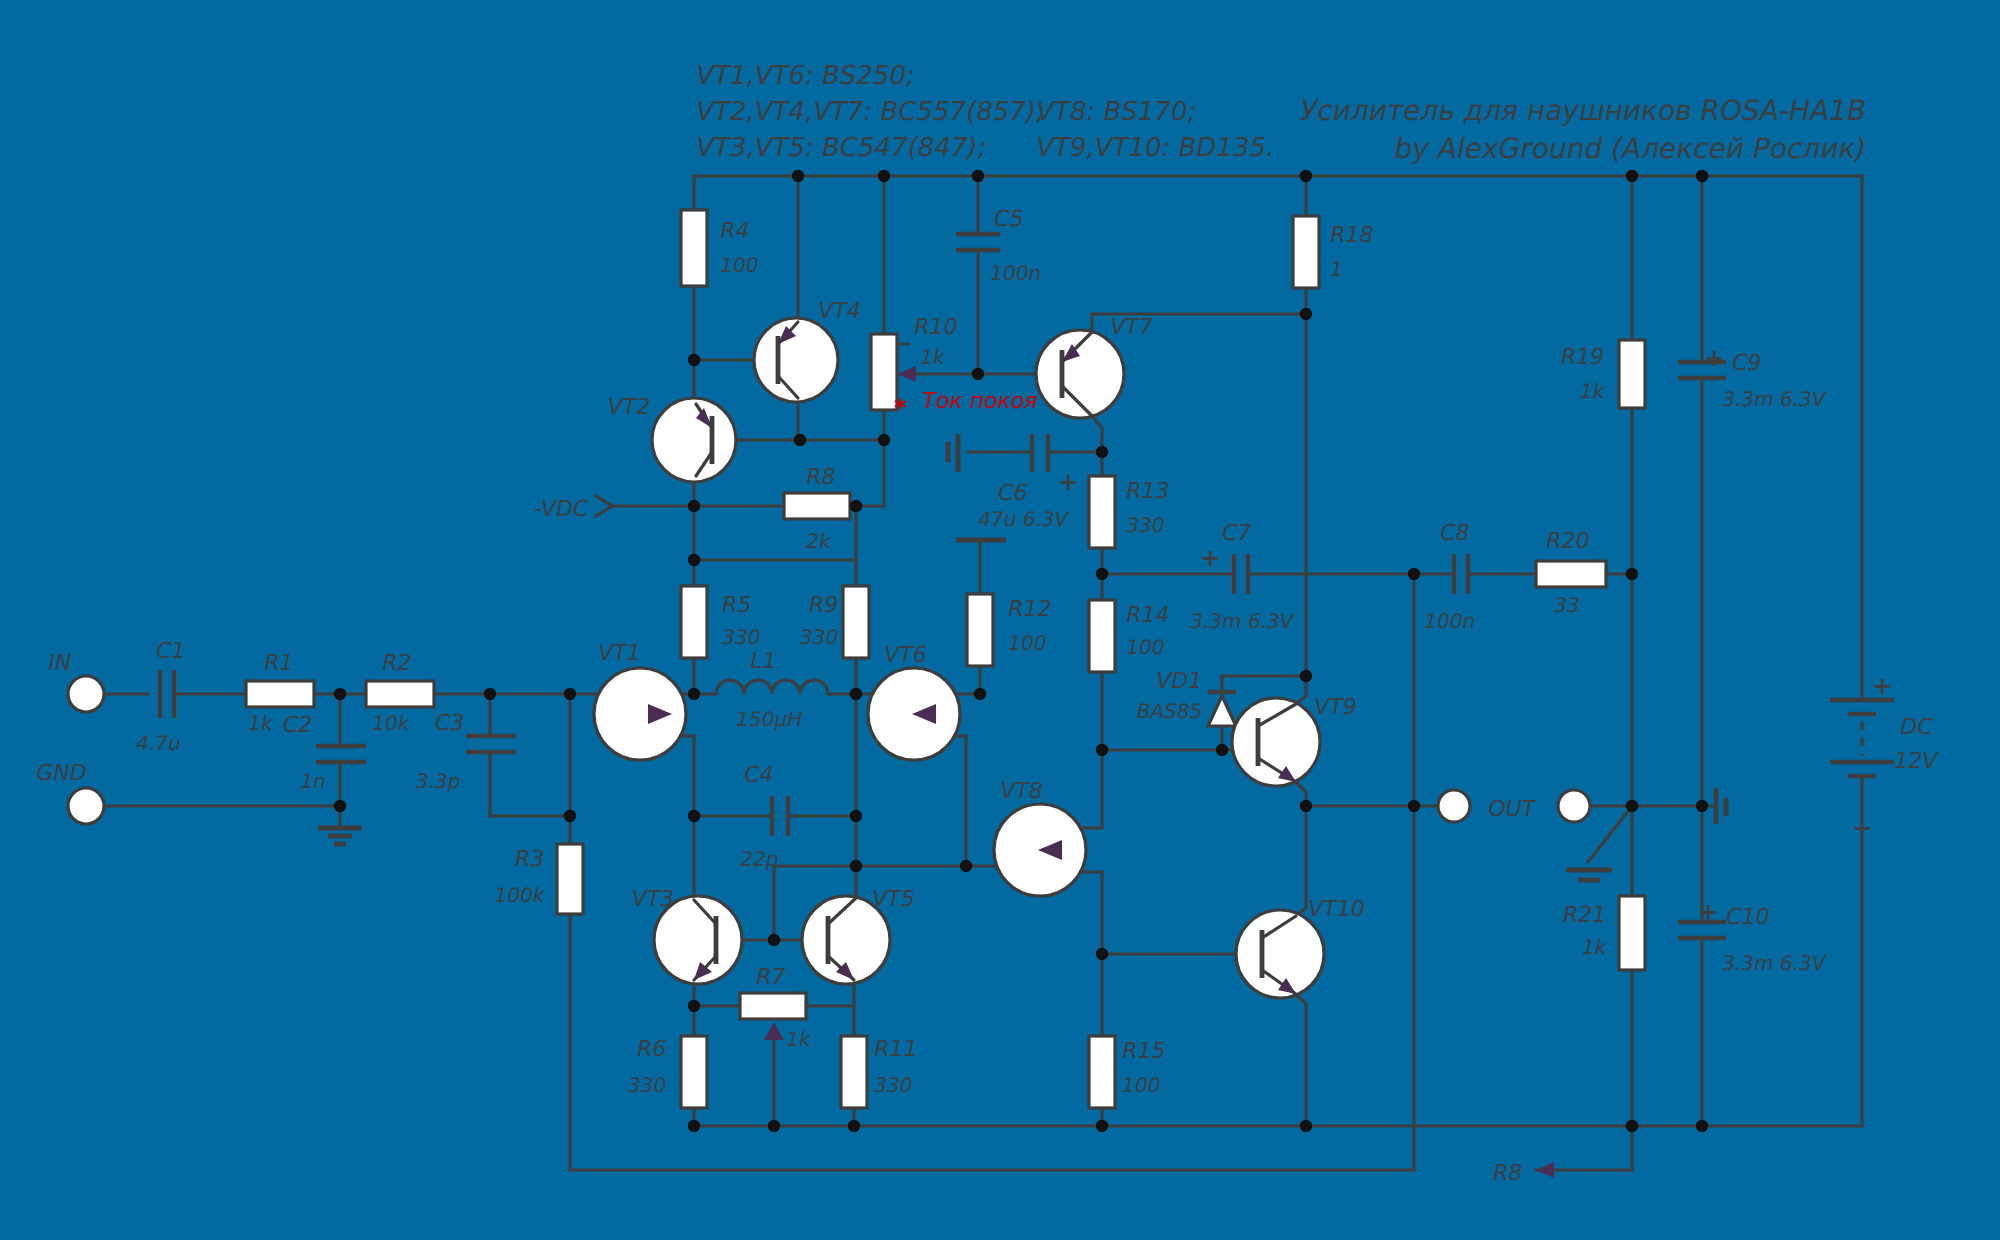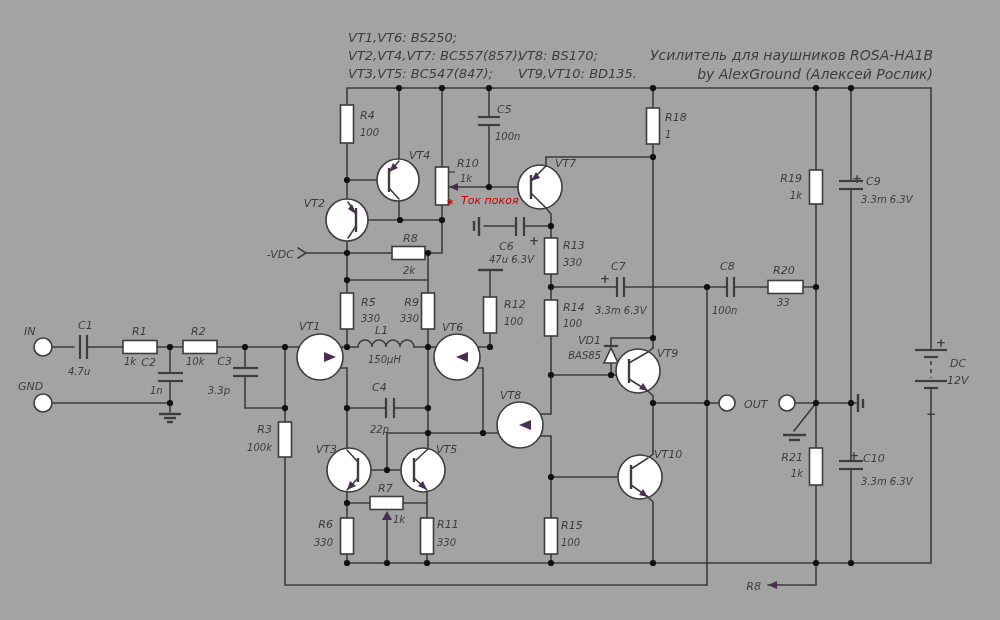--- a/index.html
+++ b/index.html
@@ -1,16 +1,16 @@
 <!DOCTYPE html>
 <html><head>
 <meta charset="utf-8">
 <style>
   html,body{margin:0;padding:0;background:#ffffff;}
-  .stage{position:relative;width:1000px;height:620px;background:#a3a3a3;overflow:hidden;}
+  .stage{position:relative;width:1000px;height:620px;background:#0369a1;overflow:hidden;}
   svg{display:block;}
   .w{stroke:#3d3d3d;stroke-width:1.6;fill:none;stroke-linecap:round;}
   .thin{stroke:#3d3d3d;stroke-width:1.3;fill:none;}
   .plate{stroke:#3d3d3d;stroke-width:2.2;fill:none;stroke-linecap:butt;}
   .bar{stroke:#3d3d3d;stroke-width:2.4;fill:none;stroke-linecap:butt;}
   .body{fill:#ffffff;stroke:#3d3d3d;stroke-width:1.6;}
   .dot{fill:#111;stroke:none;}
   .arr{fill:#4a2d52;stroke:none;}
   .dash{stroke:#3d3d3d;stroke-width:1.6;fill:none;stroke-dasharray:4 4;}
   text{font-family:"DejaVu Sans",sans-serif;font-style:italic;fill:#3d3d3d;}

